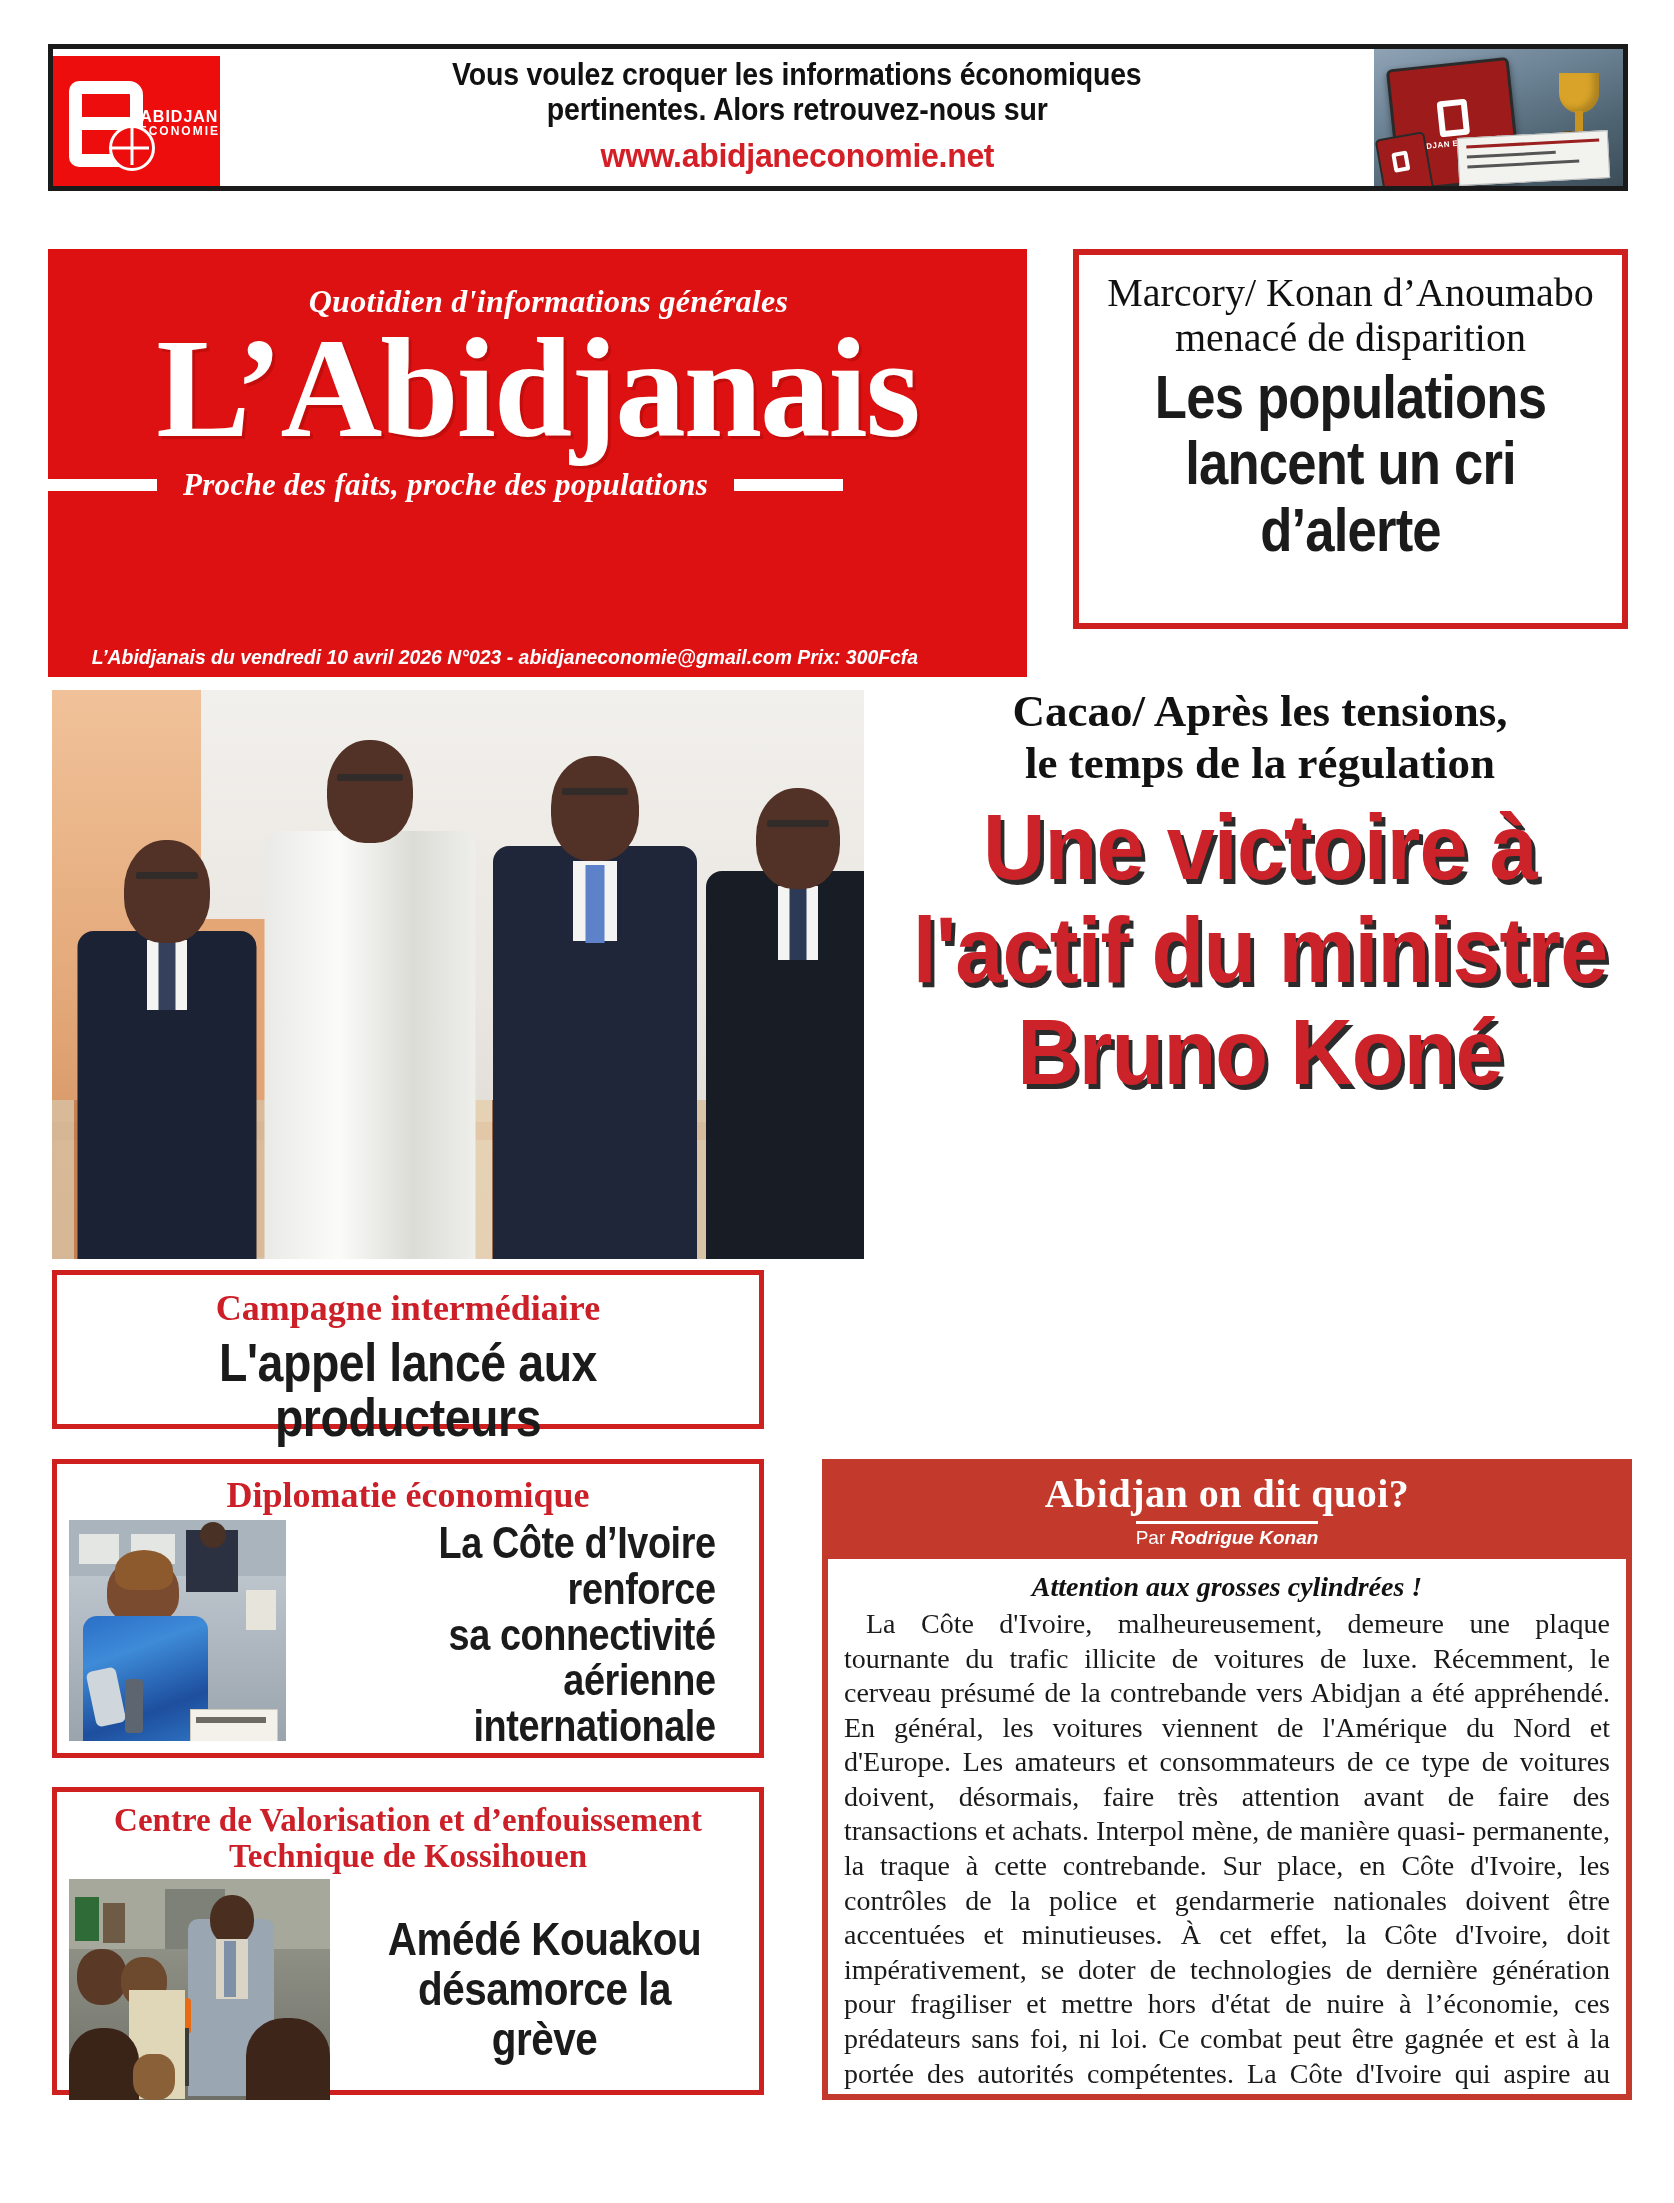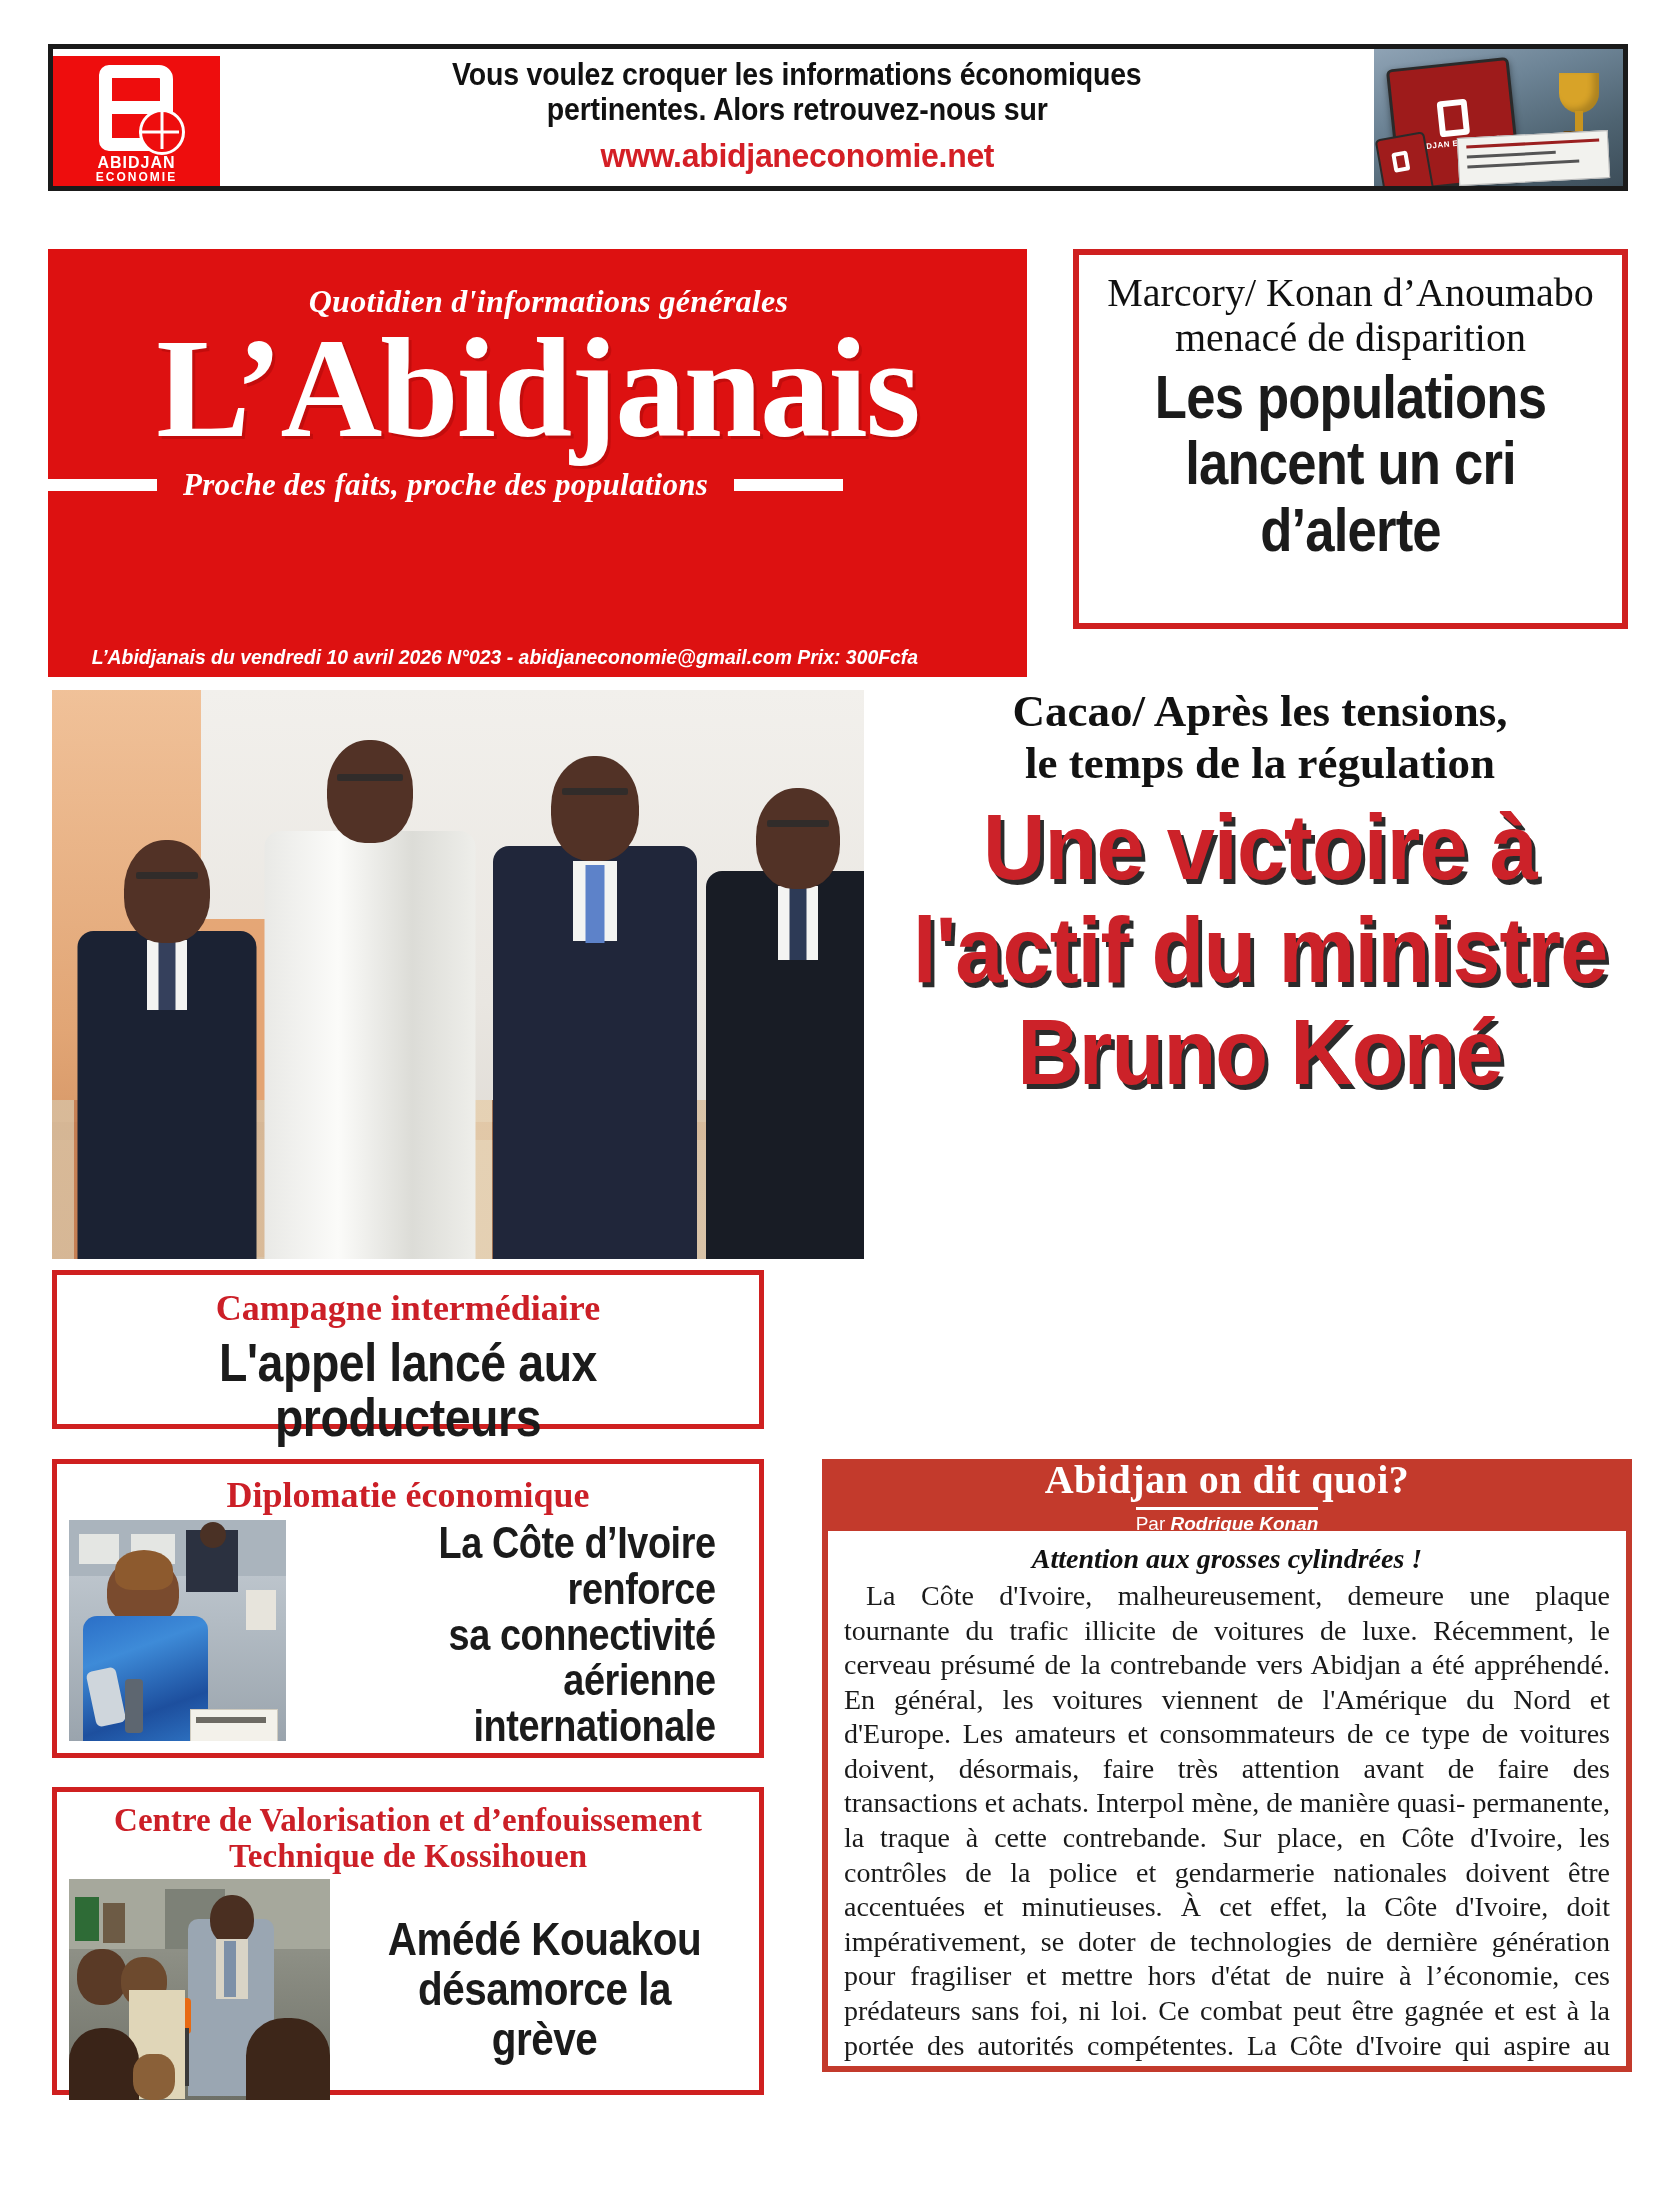--- a/index.html
+++ b/index.html
@@ -14,21 +14,21 @@
   .page{position:absolute;inset:0;}
 
   
   .ad-banner{
     position:absolute;left:48px;top:44px;width:1580px;height:147px;
     background:#ffffff;border:5px solid #1a1a1a;box-sizing:border-box;
     display:flex;align-items:stretch;overflow:hidden;
   }
   .ad-logo{
     width:167px;flex:0 0 167px;background:#ee0d0d;position:relative;overflow:hidden;
-    display:flex;flex-direction:column;align-items:center;justify-content:center;margin-top:7px;
+    display:flex;flex-direction:row;align-items:center;justify-content:center;margin-top:7px;
   }
   .ad-logo-glyph{
     position:relative;width:107px;height:86px;margin-top:6px;
   }
   .ad-logo-glyph .eb{
     position:absolute;left:16px;top:0;width:74px;height:86px;
     border:13px solid #ffffff;border-radius:10px 14px 14px 10px;
     box-sizing:border-box;
   }
   .ad-logo-glyph .bar{
@@ -221,21 +221,21 @@
 
   
   .th-bg{position:absolute;inset:0;}
   .th-el{position:absolute;}
 
   
   .opinion{
     position:absolute;left:822px;top:1459px;width:810px;height:637px;
   }
   .op-head{
-    background:#c33a2c;height:72px;display:flex;flex-direction:column;align-items:center;
+    background:#c33a2c;height:100px;display:flex;flex-direction:column;align-items:center;
     justify-content:center;padding-top:4px;box-sizing:border-box;
   }
   .op-title{
     color:#ffffff;font-family:"Liberation Serif",serif;font-weight:bold;font-size:40px;
     letter-spacing:0.5px;line-height:1;
   }
   .op-byline{
     color:#ffffff;font-family:"Liberation Sans",sans-serif;font-size:19px;margin-top:7px;
     border-top:3px solid #fff;padding-top:3px;
   }

